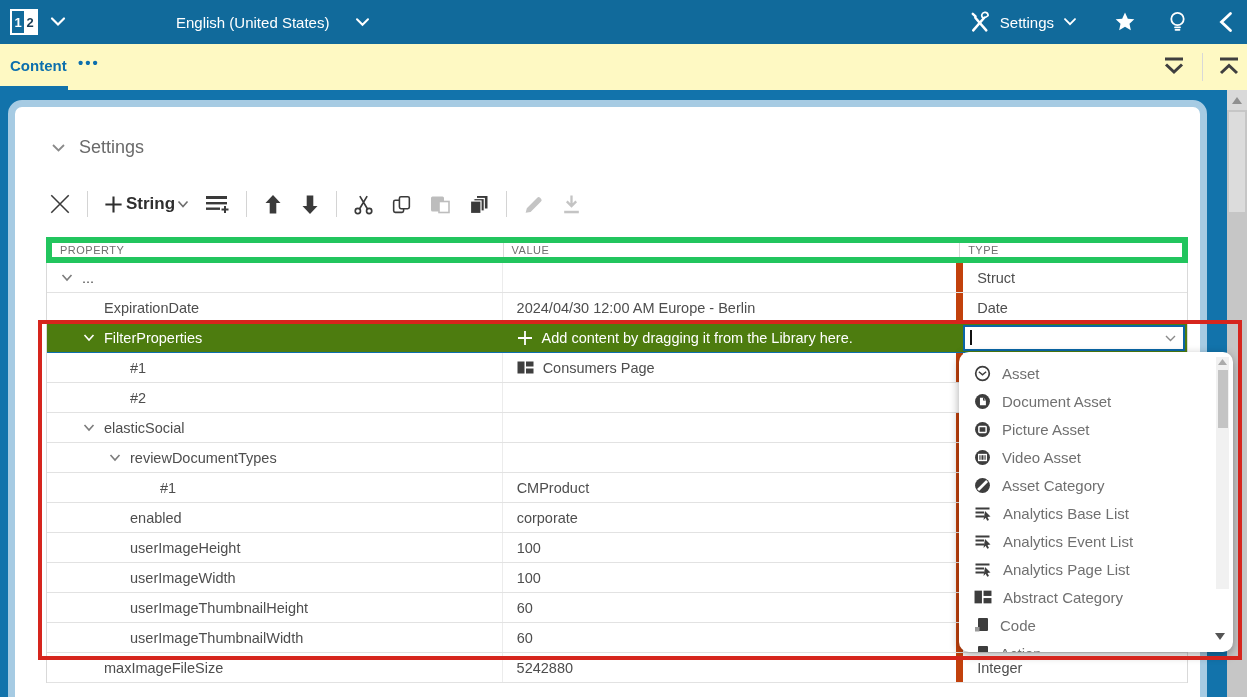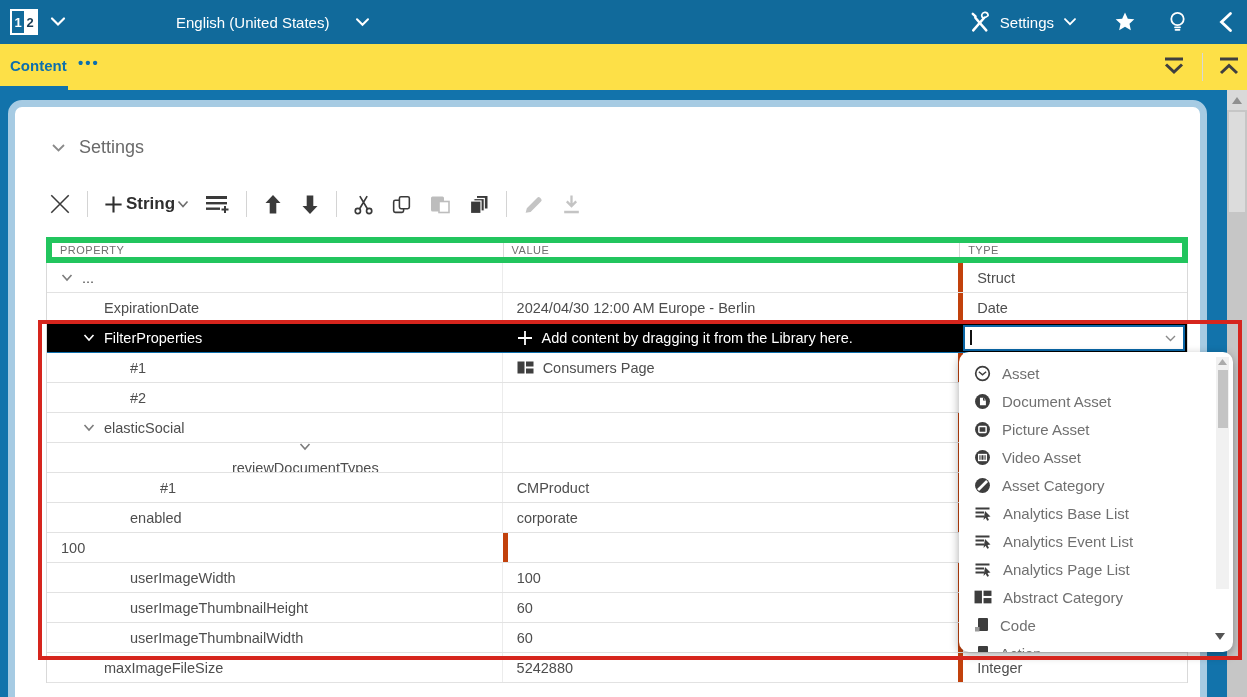--- a/index.html
+++ b/index.html
@@ -15,21 +15,21 @@
         display:flex;font-size:13px;font-weight:bold;cursor:pointer}
   .logo .lhalf{width:50%;display:flex;align-items:center;justify-content:center;color:#fff;background:#116a9b}
   .logo .rhalf{width:50%;display:flex;align-items:center;justify-content:center;color:#1b3c55;background:#fff}
   .tb-chev{margin-left:12px}
   .lang{margin-left:110px;font-size:15px;display:flex;align-items:center;gap:26px;cursor:pointer}
   .tb-right{margin-left:auto;display:flex;align-items:center;margin-right:14px}
   .tb-settings{display:flex;align-items:center;gap:9px;font-size:15px;cursor:pointer}
   .tb-star{margin-left:36px}.tb-bulb{margin-left:30px}.tb-collapse{margin-left:30px}
 
   
-  .tabbar{position:absolute;left:0;top:44px;width:100%;height:46px;background:#fde047;z-index:4}
+  .tabbar{position:absolute;left:0;top:44px;width:100%;height:46px;background:#fef9c3;z-index:4}
   .tab-content{position:absolute;left:10px;top:13px;color:#0d6fad;font-weight:bold;font-size:15px;cursor:pointer}
   .tab-underline{position:absolute;left:0;top:42px;width:68px;height:4px;background:#1273ab}
   .tab-dots{position:absolute;left:78px;top:10px;color:#0d6fad;font-weight:bold;font-size:15px;letter-spacing:2px;cursor:pointer}
   .tab-icon1{position:absolute;left:1161px;top:11px;cursor:pointer}
   .tab-div{position:absolute;left:1202px;top:9px;width:1px;height:28px;background:#d8d8d8}
   .tab-icon2{position:absolute;left:1216px;top:11px;cursor:pointer}
 
   
   .content-bg{position:absolute;left:0;top:90px;right:0;bottom:0;background:#1273ab}
   .outer-scrollbar{position:absolute;top:90px;right:0;width:20px;bottom:0;background:#c6c6c6}
@@ -55,24 +55,24 @@
                color:#6f6f6f;font-size:11px;letter-spacing:.5px;align-items:center}
   .grid-header .hcell{height:100%;display:flex;align-items:center;box-sizing:border-box;
                       border-right:1px solid #d9d9d9;padding-left:8px}
   .grid-header .hcell:last-child{border-right:none}
   .hp{width:456px}.hv{width:461px}.ht{width:224px}
   .grid-body{border-left:1px solid #d9d9d9;border-right:1px solid #d9d9d9}
   .trow{height:29px;display:flex;border-bottom:1px solid #e2e2e2;font-size:14.5px;color:#4e4e4e;
         align-items:stretch;cursor:pointer;background:#fff}
   .cell{display:flex;align-items:center;gap:9px;box-sizing:border-box;overflow:hidden;white-space:nowrap}
   .cp{width:456px;border-right:1px solid #ececec}
-  .cv{width:461px;padding-left:14px;border-right:5px solid #c2410c}
+  .cv{width:461px;padding-left:14px;border-right:7px solid #c2410c}
   .ct{width:224px;padding-left:14px}
   .chevsp{width:12px;flex:0 0 auto}
-  .trow.sel{background:#000000;color:#fff;border-bottom:1px solid #0d6fad}
+  .trow.sel{background:#4d7c0f;color:#fff;border-bottom:1px solid #0d6fad}
   .trow.sel .cp,.trow.sel .cv{border-right-color:transparent}
   .trow.sel .ct{padding:1px 2px 0 0}
   .checkbox{width:15px;height:15px;border:1.6px solid #4b4b4b;border-radius:2px;box-sizing:border-box;
             display:inline-flex;align-items:center;justify-content:center;cursor:pointer}
   .combo{width:100%;height:26px;background:#fff;border:2px solid #0a66a6;box-sizing:border-box;
          position:relative;cursor:text}
   .combo .caret{position:absolute;left:5px;top:3px;width:1.5px;height:15px;background:#111}
   .combo .cchev{position:absolute;right:7px;top:8px}
 
   
@@ -355,21 +355,21 @@
               </svg>
             </span>
             <span>elasticSocial</span>
           </div>
           <div class="cell cv"></div>
           <div class="cell ct">
             <span></span>
           </div>
         </div>
         <div class="trow">
-          <div class="cell cp" style="padding-left: 62px; flex-direction: column;">
+          <div class="cell cp" style="padding-left: 62px;">
             <span class="ic">
               <svg width="12" height="8" viewBox="0 0 12 8">
                 <path d="M1.5 1 L6 6 L10.5 1" fill="none" stroke="#7c7c7c" stroke-width="1.6"></path>
               </svg>
             </span>
             <span>reviewDocumentTypes</span>
           </div>
           <div class="cell cv"></div>
           <div class="cell ct">
             <span></span>
@@ -393,20 +393,24 @@
             <span>enabled</span>
           </div>
           <div class="cell cv">
             <span>corporate</span>
           </div>
           <div class="cell ct">
             <span></span>
           </div>
         </div>
         <div class="trow">
+          <div class="cell cp" style="padding-left: 62px;">
+            <span class="chevsp"></span>
+            <span>userImageHeight</span>
+          </div>
           <div class="cell cv">
             <span>100</span>
           </div>
           <div class="cell ct">
             <span></span>
           </div>
         </div>
         <div class="trow">
           <div class="cell cp" style="padding-left: 62px;">
             <span class="chevsp"></span>

